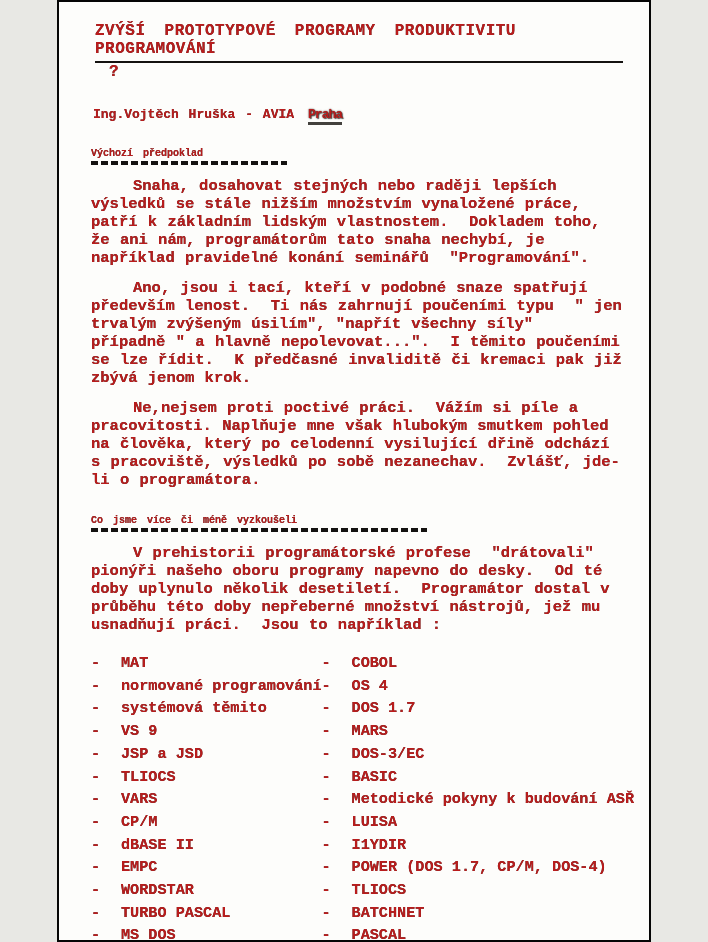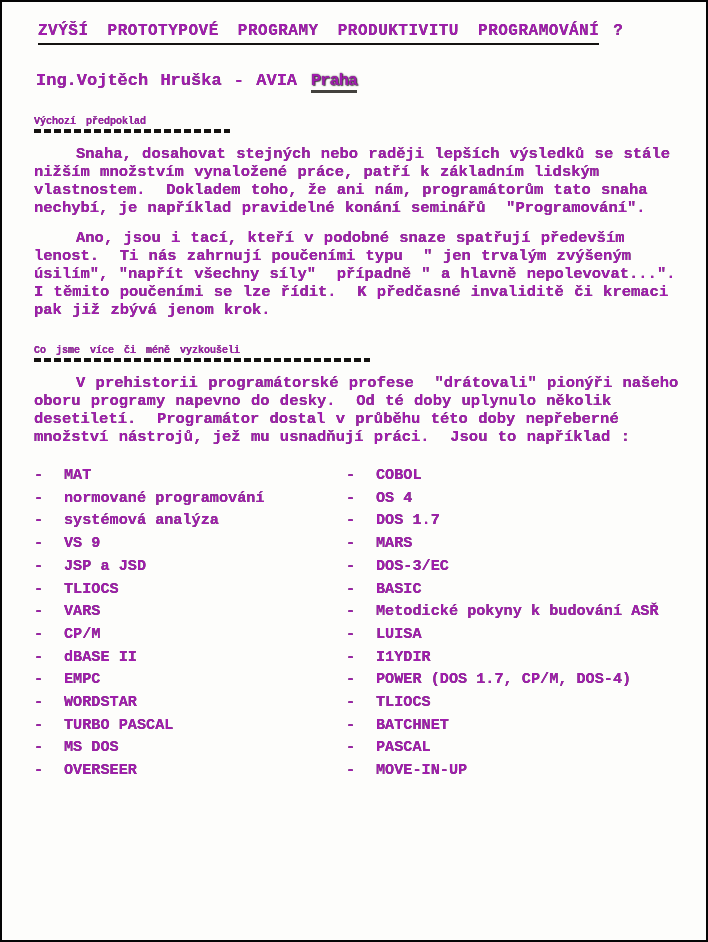--- a/index.html
+++ b/index.html
@@ -1,40 +1,40 @@
 <!DOCTYPE html>
 <html><head>
 <meta charset="utf-8">
 <style>
   html,body{margin:0;padding:0;background:#e8e8e4;}
   .page{
     position:relative;
-    width:708px;height:942px;
+    width:594px;height:942px;
     margin:0 auto;
     background:#fdfdfb;
     border:2px solid #050505;
     box-sizing:border-box;
     font-family:"Liberation Mono","DejaVu Sans Mono",monospace;
-    color:#a21caf;
+    color:#b91c1c;
     font-weight:700;
     overflow:hidden;
   }
   .inner{padding:16px 26px 0 32px;}
   .ink{text-shadow:0 0 .6px rgba(20,18,14,.85);}
   .title-row{margin:4px 0 0 4px;}
   .title-main{
     display:inline-block;
     font-size:16px;
     letter-spacing:.5px;
     word-spacing:9px;
     border-bottom:2.5px solid #141210;
     padding-bottom:3px;
   }
   .title-q{font-size:16px;margin-left:14px;}
-  .byline{margin:26px 0 0 2px;font-size:17px;word-spacing:2px;}
+  .byline{margin:26px 0 0 2px;font-size:13px;word-spacing:2px;}
   .smudge{
     margin-left:14px;
     text-shadow:0 0 1.5px #1a1916,1px 1px 1px rgba(26,25,22,.7);
     border-bottom:3px solid rgba(20,18,14,.8);
     letter-spacing:-1px;
   }
   .heading{margin:26px 0 0 0;font-size:10px;word-spacing:4px;}
   .dash-row{
     height:4px;margin-top:2px;
     background:repeating-linear-gradient(90deg,#141210 0 7px,transparent 7px 10px);
@@ -73,39 +73,40 @@
 
     <div class="byline">
       <span>Ing.Vojtěch Hruška  -  AVIA</span><span class="smudge">Praha</span>
     </div>
 
     <div class="heading">Výchozí  předpoklad</div>
     <div class="dash-row dash-w1"></div>
 
     <p class="para">Snaha, dosahovat stejných nebo raději lepších výsledků se stále nižším množstvím vynaložené práce, patří k základním lidským vlastnostem.  Dokladem toho, že ani nám, programátorům tato snaha nechybí, je například pravidelné konání seminářů  "Programování".</p>
     <p class="para">Ano, jsou i tací, kteří v podobné snaze spatřují především lenost.  Ti nás zahrnují poučeními typu  " jen trvalým zvýšeným úsilím", "napřít všechny síly"  případně " a hlavně nepolevovat...".  I těmito poučeními se lze řídit.  K předčasné invaliditě či kremaci pak již zbývá jenom krok.</p>
+    <p class="para">Ne,nejsem proti poctivé práci.  Vážím si píle a pracovitosti. Naplňuje mne však hlubokým smutkem pohled na člověka, který po celodenní vysilující dřině odchází s pracoviště, výsledků po sobě nezanechav.  Zvlášť, jde-li o programátora.</p>
 
     <div class="heading">Co  jsme  více  či  méně  vyzkoušeli</div>
     <div class="dash-row dash-w2"></div>
 
     <p class="para">V prehistorii programátorské profese  "drátovali" pionýři našeho oboru programy napevno do desky.  Od té doby uplynulo několik desetiletí.  Programátor dostal v průběhu této doby nepřeberné množství nástrojů, jež mu usnadňují práci.  Jsou to například :</p>
 
     <div class="tools">
       <div class="col col-left">
         <div class="li">
             <span class="marker">-</span>
             <span>MAT</span>
           </div>
         <div class="li">
             <span class="marker">-</span>
             <span>normované programování</span>
           </div>
         <div class="li">
             <span class="marker">-</span>
-            <span>systémová analýza</span>
+            <span>systémová těmito</span>
           </div>
         <div class="li">
             <span class="marker">-</span>
             <span>VS 9</span>
           </div>
         <div class="li">
             <span class="marker">-</span>
             <span>JSP a JSD</span>
           </div>
         <div class="li">

